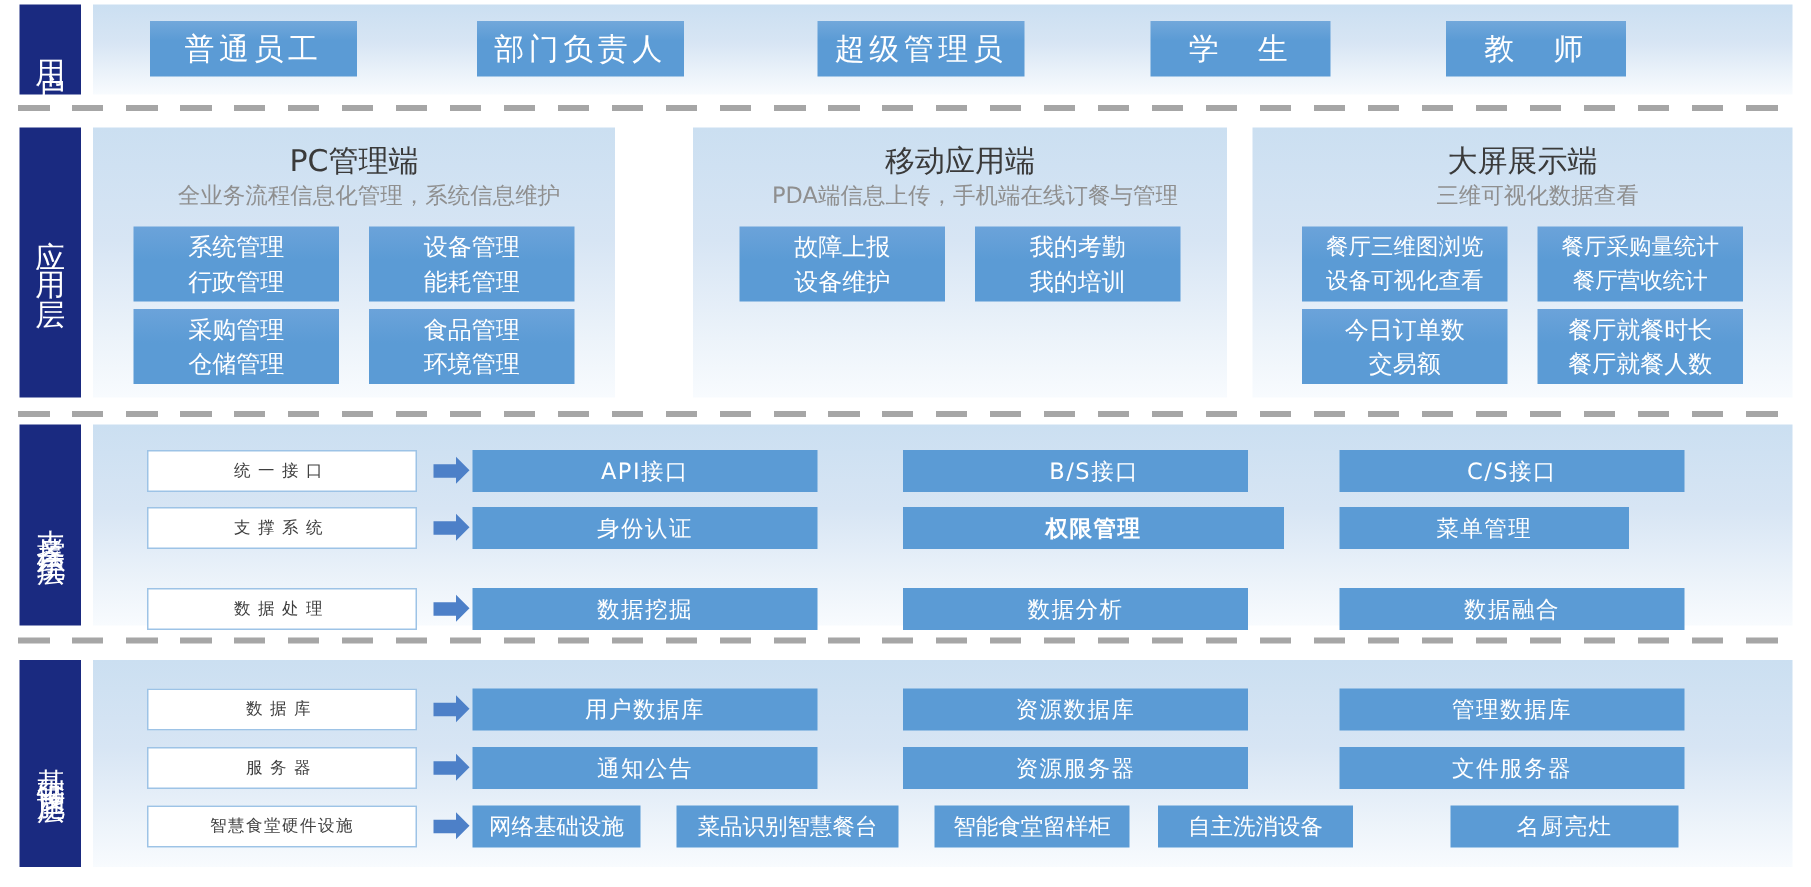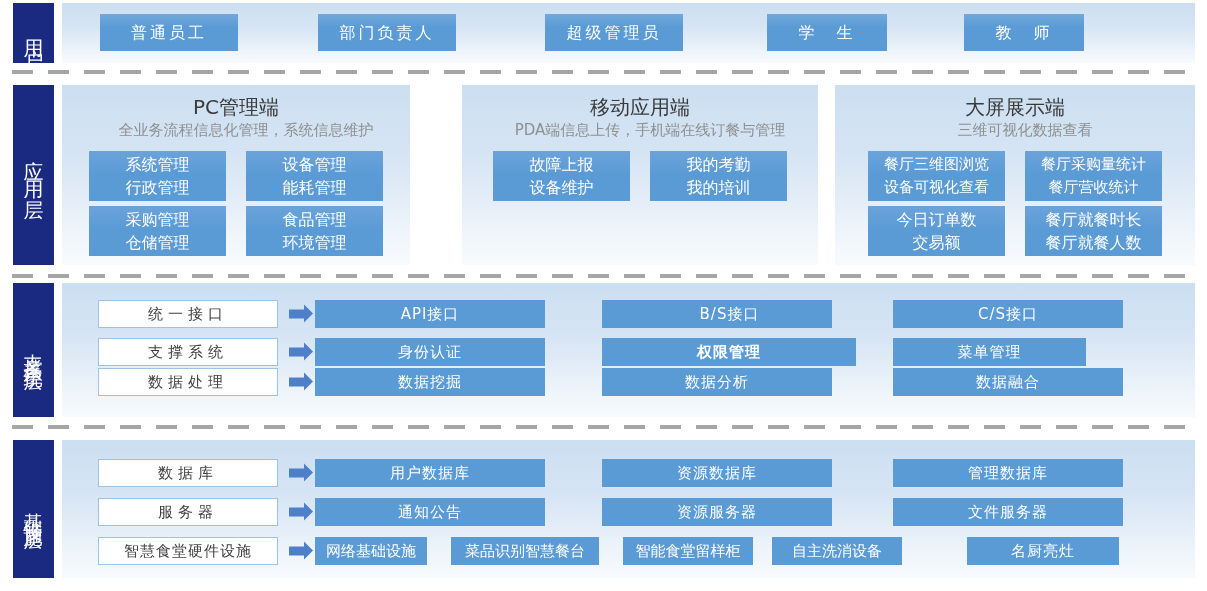--- a/index.html
+++ b/index.html
@@ -29,41 +29,41 @@
     position:absolute; left:12px; width:1185px; height:4px;
     background:repeating-linear-gradient(to right,#a6a6a6 0 21px,transparent 21px 36px);
   }
 
   
   .blue { background:#5b9bd5; color:#ffffff; text-align:center; }
 
   
   .role-btn {
     position:absolute; top:11px; height:37px; line-height:37px;
-    font-size:16px; letter-spacing:3px;
+    font-size:20px; letter-spacing:3px;
     background:linear-gradient(180deg,#72a8db 0%,#5b9bd5 35%);
   }
 
   
   .sec-title { position:absolute; top:9px; left:0; right:0; text-align:center;
     font-size:20px; color:#3a3a3a; }
   .sec-sub { position:absolute; top:36px; left:0; right:0; text-align:center;
     font-size:15px; color:#8f8f8f;padding-left:20px; }
   .app-grid { position:absolute; top:66px; left:0; right:0;
     display:flex; flex-direction:column; gap:5px; align-items:center; }
   .app-row { display:flex; gap:20px; }
   .app-box { width:137px; height:50px; font-size:16px; line-height:23px;
     white-space:pre-line; display:flex; align-items:center; justify-content:center;
     background:linear-gradient(180deg,#6ba3da 0%,#5b9bd5 45%); }
 
   
   .flow-row { position:absolute; left:0; right:0; height:28px; }
   .wbox { position:absolute; left:36px; width:180px; height:28px; line-height:26px;
     background:#ffffff; border:1.5px solid #9dc3e6; text-align:center;
-    font-size:15px; letter-spacing:5px; color:#3f3f3f; }
+    font-size:11px; letter-spacing:5px; color:#3f3f3f; }
   .wbox.long { letter-spacing:1px; }
   .arrow { position:absolute; left:227px; top:50%; width:15px; height:9px;
     background:#4d80c8; transform:translateY(-50%); }
   .arrow::after { content:""; position:absolute; left:15px; top:-5px; width:0; height:0;
     border-top:9px solid transparent; border-bottom:9px solid transparent;
     border-left:9px solid #4d80c8; }
   .bar { position:absolute; height:28px; line-height:28px; font-size:15px; letter-spacing:1px; }
 </style>
 </head>
 <body>
@@ -148,21 +148,21 @@
     </div>
 
     <div class="flow-row" style="top:55px;">
       <div class="wbox">支撑系统</div>
       <span class="arrow"></span>
       <div class="bar blue" style="left:253px;width:230px;">身份认证</div>
       <div class="bar blue" style="left:540px;width:254px;font-weight:bold;">权限管理</div>
       <div class="bar blue" style="left:831px;width:193px;">菜单管理</div>
     </div>
 
-    <div class="flow-row" style="top:85px;">
+    <div class="flow-row" style="top:109px;">
       <div class="wbox">数据处理</div>
       <span class="arrow"></span>
       <div class="bar blue" style="left:253px;width:230px;">数据挖掘</div>
       <div class="bar blue" style="left:540px;width:230px;">数据分析</div>
       <div class="bar blue" style="left:831px;width:230px;">数据融合</div>
     </div>
   </div>
 
   <div class="dash" style="top:425px;"></div>
 

